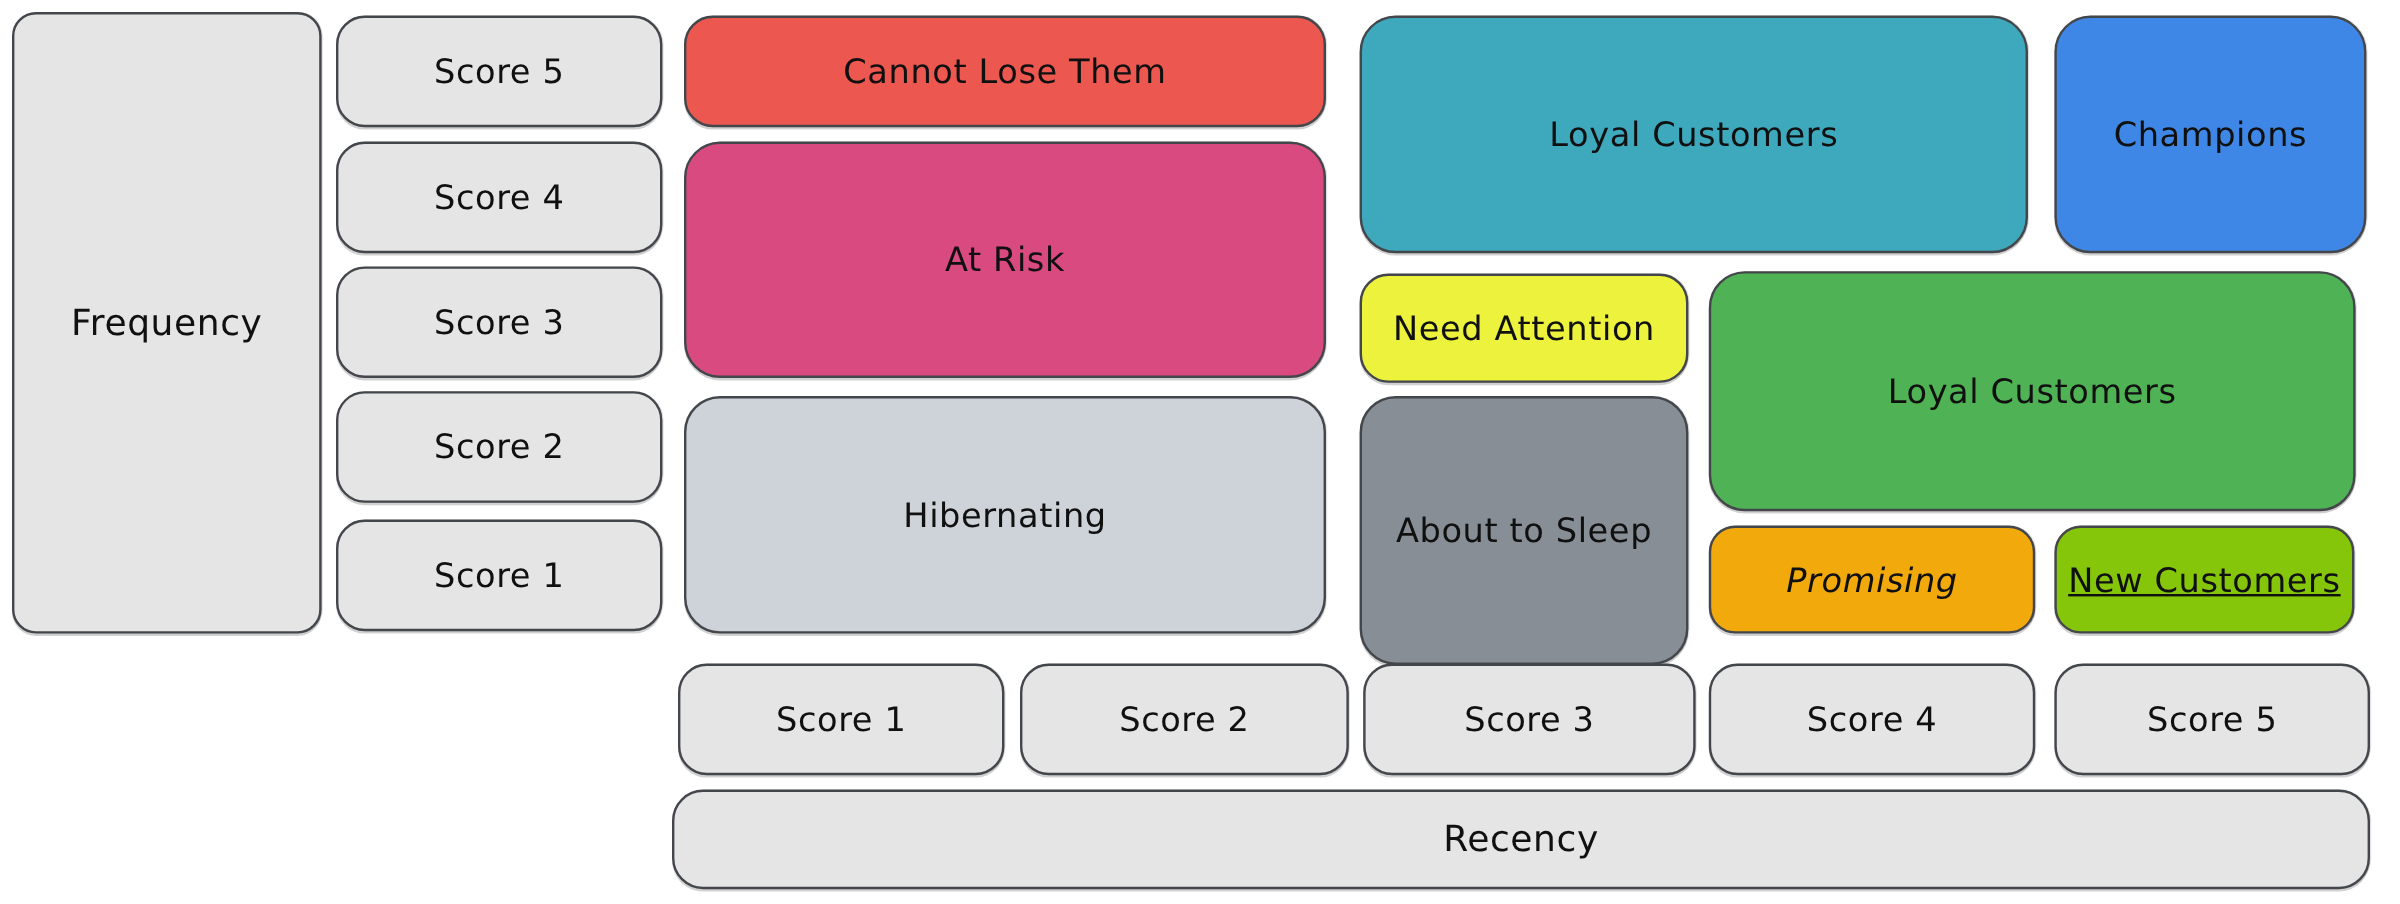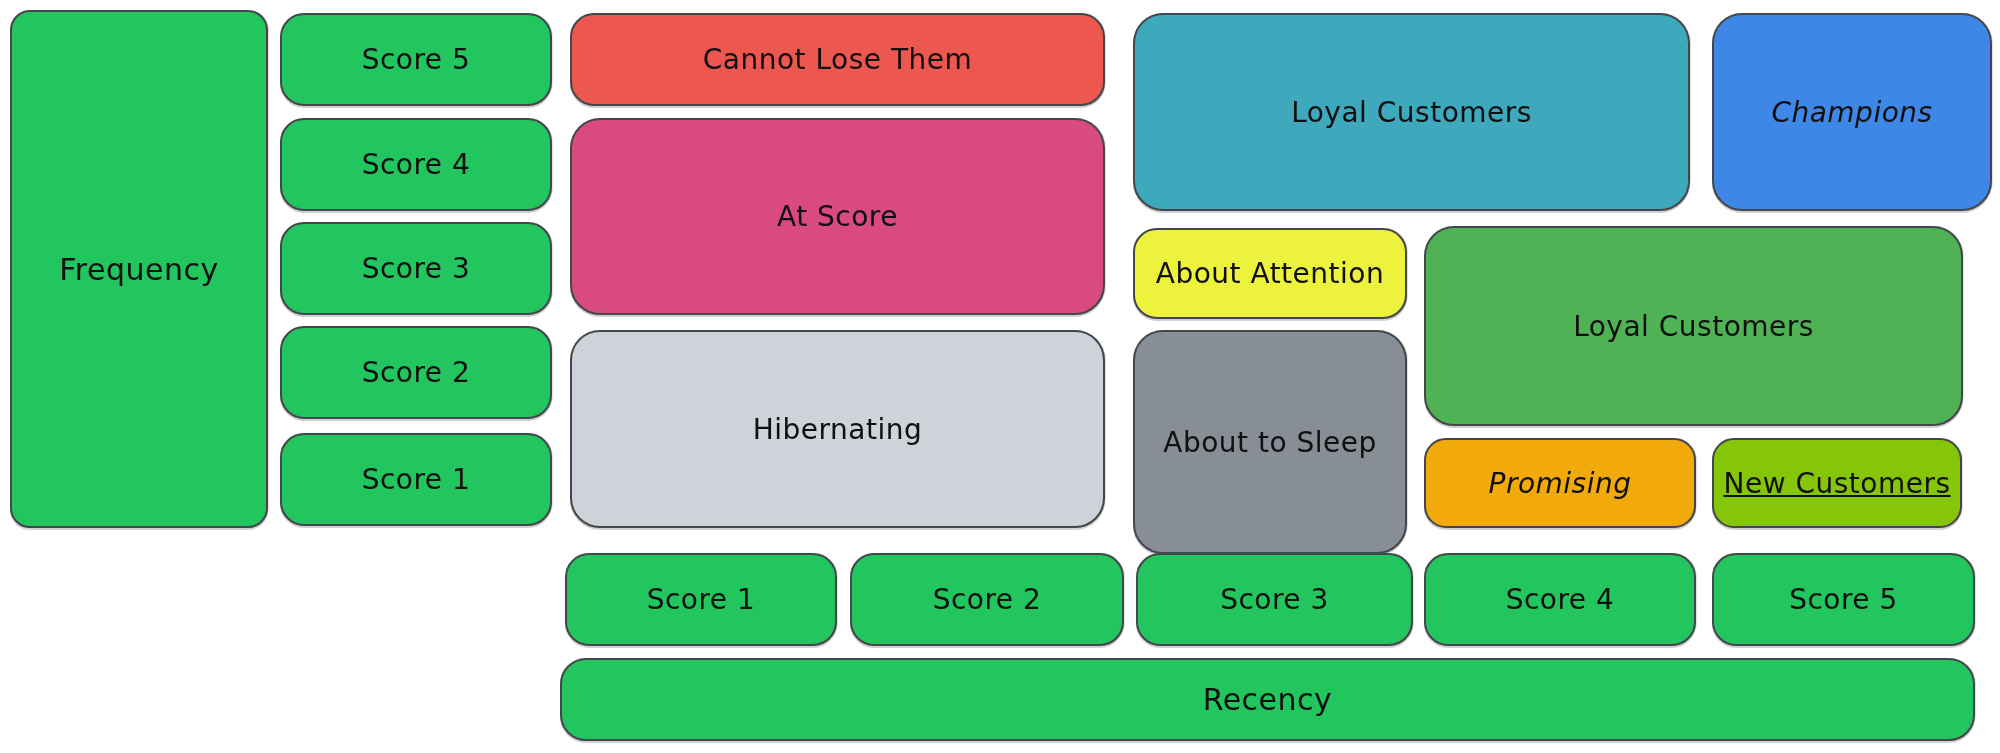--- a/index.html
+++ b/index.html
@@ -20,38 +20,38 @@
     align-items: center;
     justify-content: center;
     border: 2px solid #43464b;
     border-radius: 26px;
     font-size: 28px;
     color: #101010;
     letter-spacing: 0.5px;
     text-align: center;
     box-shadow: 0 2px 0 rgba(90,90,90,0.28), 1px 0 0 rgba(90,90,90,0.18);
   }
-  .plain { background: #22c55e; text-align: center; }
+  .plain { background: #e5e5e5; text-align: center; }
 
   
   .freq-label   { left: 10px;  top: 10px;  width: 258px; height: 518px; border-radius: 20px; font-size: 30px; }
   .fscore       { left: 280px; width: 272px; height: 93px; border-radius: 24px; }
   .fscore.f5 { top: 13px; }
   .fscore.f4 { top: 118px; }
   .fscore.f3 { top: 222px; }
   .fscore.f2 { top: 326px; }
   .fscore.f1 { top: 433px; }
 
   
   .seg { border-radius: 30px; }
   .seg-cannot-lose   { left: 570px;  top: 13px;  width: 535px; height: 93px;  border-radius: 24px; }
   .seg-at-risk       { left: 570px;  top: 118px; width: 535px; height: 197px; }
   .seg-hibernating   { left: 570px;  top: 330px; width: 535px; height: 198px; }
   .seg-loyal-teal    { left: 1133px; top: 13px;  width: 557px; height: 198px; }
-  .seg-champions     { left: 1712px; top: 13px;  width: 280px; height: 198px; font-style: italic; }
+  .seg-champions     { left: 1712px; top: 13px;  width: 260px; height: 198px; }
   .seg-need-attn     { left: 1133px; top: 228px; width: 274px; height: 91px;  border-radius: 24px; }
   .seg-about-sleep   { left: 1133px; top: 330px; width: 274px; height: 224px; }
   .seg-loyal-green   { left: 1424px; top: 226px; width: 539px; height: 200px; }
   .seg-promising     { left: 1424px; top: 438px; width: 272px; height: 90px;  border-radius: 22px; }
   .seg-new-customers { left: 1712px; top: 438px; width: 250px; height: 90px;  border-radius: 22px; }
 
   
   .rscore { top: 553px; height: 93px; border-radius: 24px; }
   .rscore.r1 { left: 565px;  width: 272px; }
   .rscore.r2 { left: 850px;  width: 274px; }
@@ -81,33 +81,33 @@
     <span>Score 2</span>
   </div>
   <div class="box plain fscore f1">
     <span>Score 1</span>
   </div>
 
   <div class="box seg seg-cannot-lose" style="background-color: rgb(236, 87, 80);">
     <span>Cannot Lose Them</span>
   </div>
   <div class="box seg seg-at-risk" style="background-color: rgb(217, 74, 128);">
-    <span>At Score</span>
+    <span>At Risk</span>
   </div>
   <div class="box seg seg-hibernating" style="background-color: rgb(206, 211, 217);">
     <span>Hibernating</span>
   </div>
   <div class="box seg seg-loyal-teal" style="background-color: rgb(62, 168, 189);">
     <span>Loyal Customers</span>
   </div>
   <div class="box seg seg-champions" style="background-color: rgb(63, 135, 230);">
     <span>Champions</span>
   </div>
   <div class="box seg seg-need-attn" style="background-color: rgb(237, 242, 60);">
-    <span>About Attention</span>
+    <span>Need Attention</span>
   </div>
   <div class="box seg seg-about-sleep" style="background-color: rgb(135, 142, 149);">
     <span>About to Sleep</span>
   </div>
   <div class="box seg seg-loyal-green" style="background-color: rgb(79, 178, 84);">
     <span>Loyal Customers</span>
   </div>
   <div class="box seg seg-promising" style="background-color: rgb(242, 169, 11); font-style: italic;">
     <span>Promising</span>
   </div>

